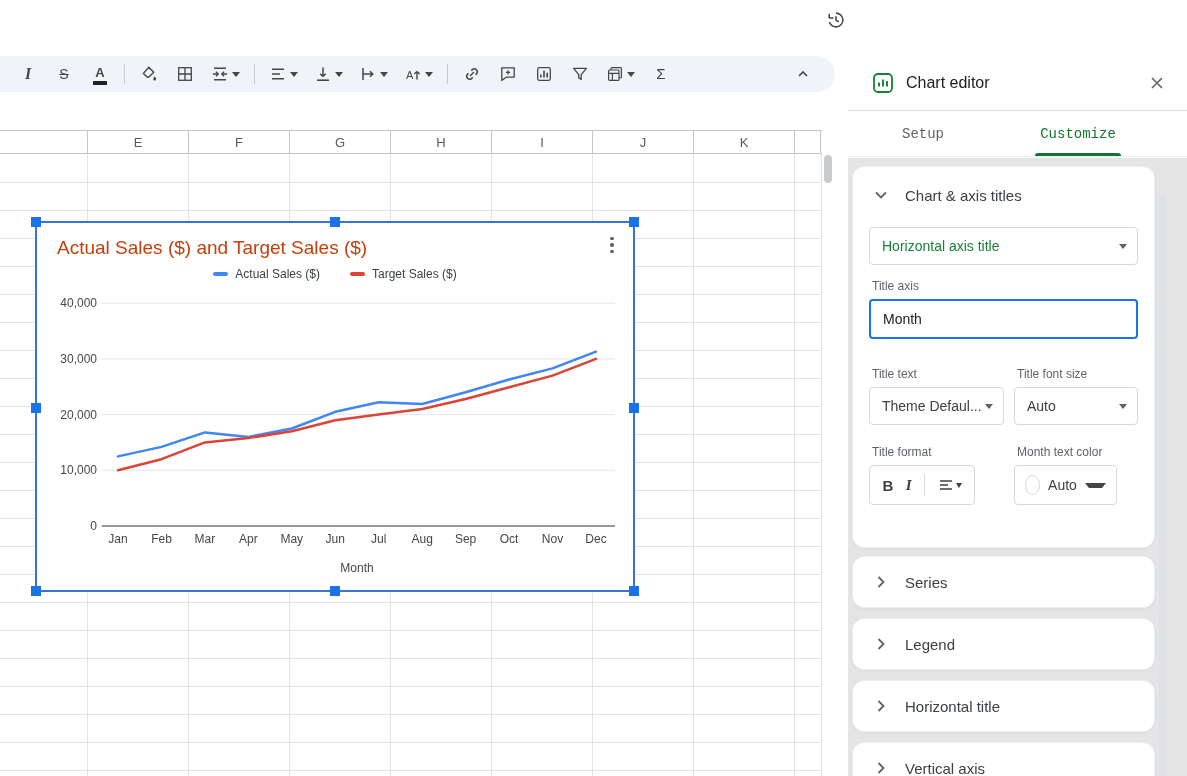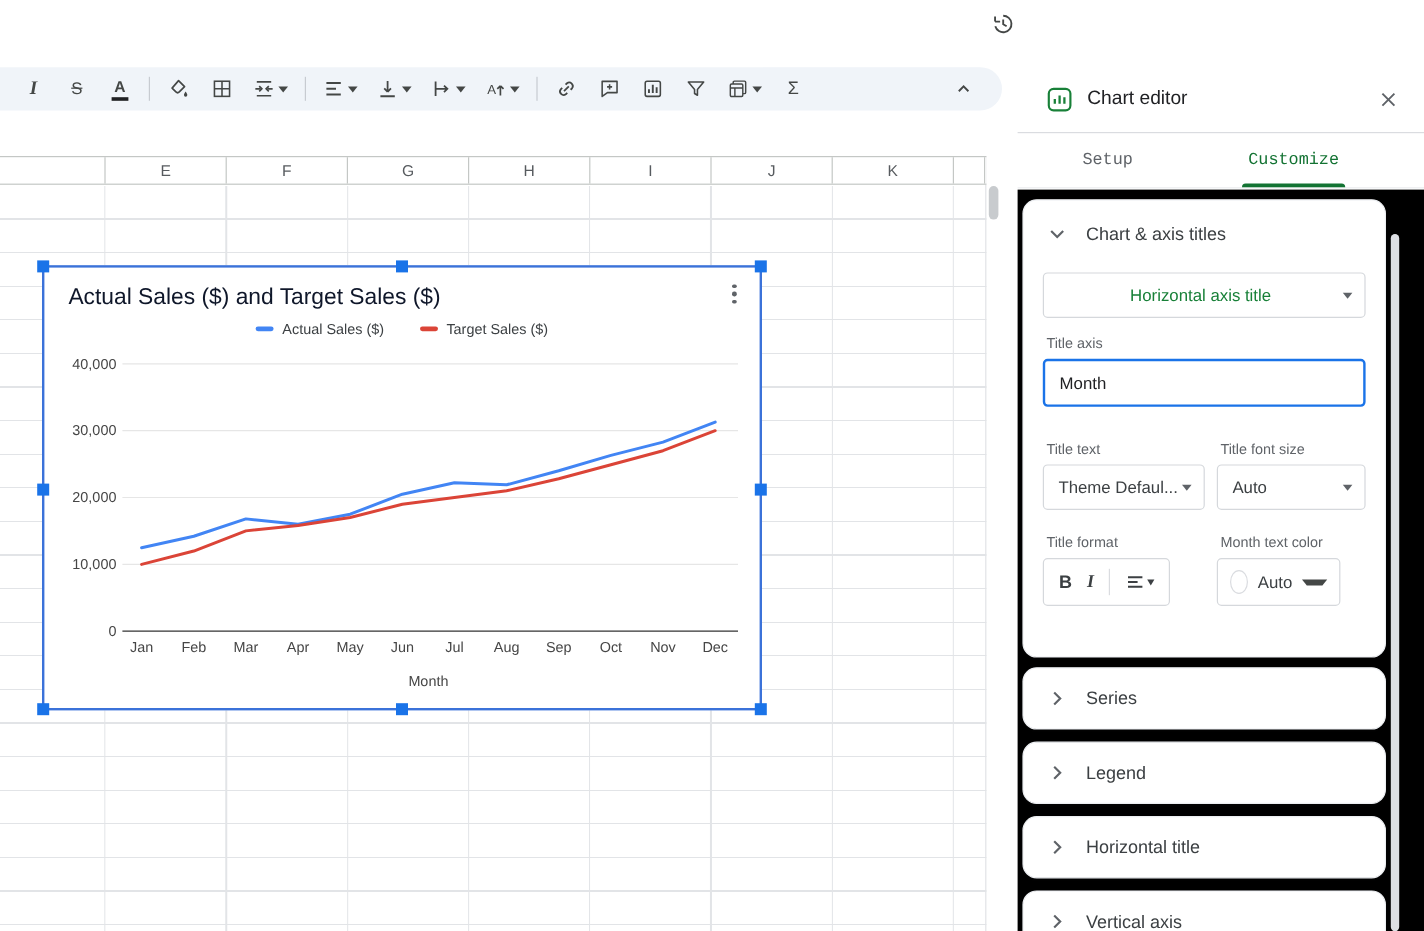--- a/index.html
+++ b/index.html
@@ -29,38 +29,38 @@
   .col-head { border-right:1px solid #c4c7c5; display:flex; align-items:center; justify-content:center; font-size:13px; color:#575b5f; cursor:pointer; }
   .grid-body { position:absolute; left:0; top:25px; width:822px; height:621px;
     background-image:
       repeating-linear-gradient(to bottom, transparent 0 27px, #e2e4e7 27px 28px),
       repeating-linear-gradient(to right, transparent 0 100px, #e2e4e7 100px 101px);
     background-position:0 0, -13px 0; }
   .sheet-scrollbar { position:absolute; left:824px; top:155px; width:8px; height:28px; background:#c8cbce; border-radius:4px; cursor:pointer; }
   
   .chart { position:absolute; left:35px; top:221px; width:600px; height:371px; background:#fff; border:2px solid #3b72d9; cursor:pointer; }
   .handle { position:absolute; width:10px; height:10px; background:#1a73e8; }
-  .chart-title { position:absolute; left:20px; top:14px; font-size:19px; color:#0f172a; }
+  .chart-title { position:absolute; left:20px; top:14px; font-size:19px; color:#c2410c; }
   .kebab { position:absolute; right:12px; top:10px; width:18px; height:24px; display:flex; flex-direction:column; align-items:center; justify-content:center; gap:3px; cursor:pointer; }
   .kebab i { width:3.5px; height:3.5px; border-radius:50%; background:#5f6368; }
   .legend { position:absolute; left:0; top:44px; width:100%; display:flex; justify-content:center; gap:30px; }
   .legend-item { display:flex; align-items:center; gap:7px; font-size:12px; color:#3c4043; }
   .legend-swatch { width:15px; height:4px; border-radius:2px; }
   .plot { position:absolute; left:0; top:62px; }
   
   .panel { position:absolute; left:848px; top:0; width:339px; height:776px; background:#fff; }
   .panel-header { position:absolute; left:0; top:56px; width:339px; height:54px; display:flex; align-items:center; padding:0 16px 0 24px; }
   .panel-title { font-size:16px; color:#202124; margin-left:12px; flex:1; }
   .panel-close { width:28px; height:28px; display:flex; align-items:center; justify-content:center; cursor:pointer; }
   .panel-div { position:absolute; left:0; top:110px; width:339px; height:1px; background:#dadce0; }
   .tabs { position:absolute; left:0; top:111px; width:339px; height:46px; display:flex; border-bottom:1px solid #ebedef;font-family:Liberation Mono, monospace; }
   .tab { flex:0 0 150px; display:flex; align-items:center; justify-content:center; font-size:14px; font-weight:500; color:#5f6368; cursor:pointer; position:relative; }
   .tab.active { color:#137333; flex-basis:160px; }
   .tab.active::after { content:""; position:absolute; bottom:0; left:50%; transform:translateX(-50%); width:86px; height:3px; background:#137333; border-radius:3px 3px 0 0; }
-  .panel-body { position:absolute; left:0; top:158px; width:339px; height:618px; background:#000000; }
+  .panel-body { position:absolute; left:0; top:158px; width:339px; height:618px; background:#e5e5e5; }
   .card { position:absolute; left:4px; width:303px; background:#fff; border:1px solid #eceef1; border-radius:12px; box-shadow:0 1px 3px rgba(60,64,67,.06); }
   .card-head { display:flex; align-items:center; gap:14px; padding:18px 16px 12px 18px; cursor:pointer; }
   .card-head-label { font-size:15px; color:#3c4043; }
   .field-label { font-size:12px; color:#5f6368; margin:14px 0 6px 19px; }
   .select { height:38px; border:1px solid #d5d8dc; border-radius:4px; display:flex; align-items:center; padding:0 10px 0 12px; font-size:14px; color:#3c4043; cursor:pointer; background:#fff; }
   .select .grow { flex:1; white-space:nowrap; overflow:hidden; }
   .select .caret { border-top-color:#5f6368; }
   .text-input { height:40px; border:2px solid #1a73e8; border-radius:4px; display:flex; align-items:center; padding:0 12px; font-size:14px; color:#202124; background:#fff; cursor:text; }
   .two-col { display:flex; margin:0 16px; gap:10px; }
   .fmt-group { width:106px; height:40px; border:1px solid #d5d8dc; border-radius:4px; display:flex; align-items:center; justify-content:space-evenly; background:#fff; }
@@ -352,21 +352,21 @@
   </div>
   <div class="panel-body">
 
     <div class="card" style="top:8px;height:382px;">
       <div class="card-head">
         <svg width="20" height="20" viewBox="0 0 20 20">
             <path d="M5 7.5l5 5 5-5" fill="none" stroke="#5f6368" stroke-width="1.8"></path>
           </svg>
         <span class="card-head-label">Chart &amp; axis titles</span>
       </div>
-      <div class="select" style="margin:10px 16px 0;text-align:center;">
+      <div class="select" style="margin:10px 16px 0;">
         <span class="grow" style="color:#188038;font-weight:500;">Horizontal axis title</span>
         <span class="caret"></span>
       </div>
       <div class="field-label">Title axis</div>
       <div class="text-input" style="margin:0 16px;">
         <span>Month</span>
       </div>
       <div class="two-col" style="margin-top:14px;">
         <div style="flex:0 0 135px;">
           <div class="field-label" style="margin-left:3px;">Title text</div>

